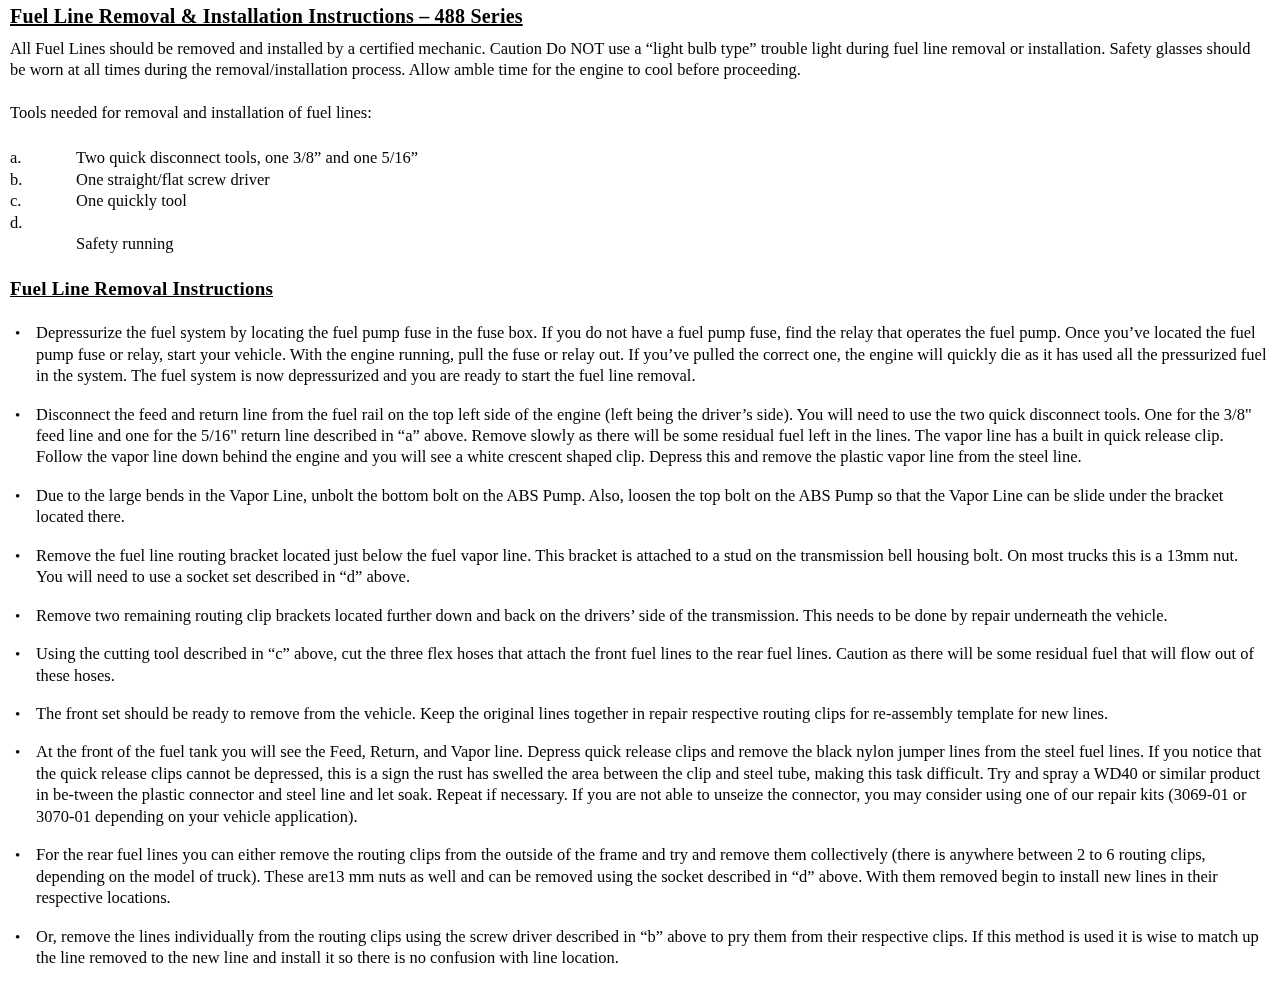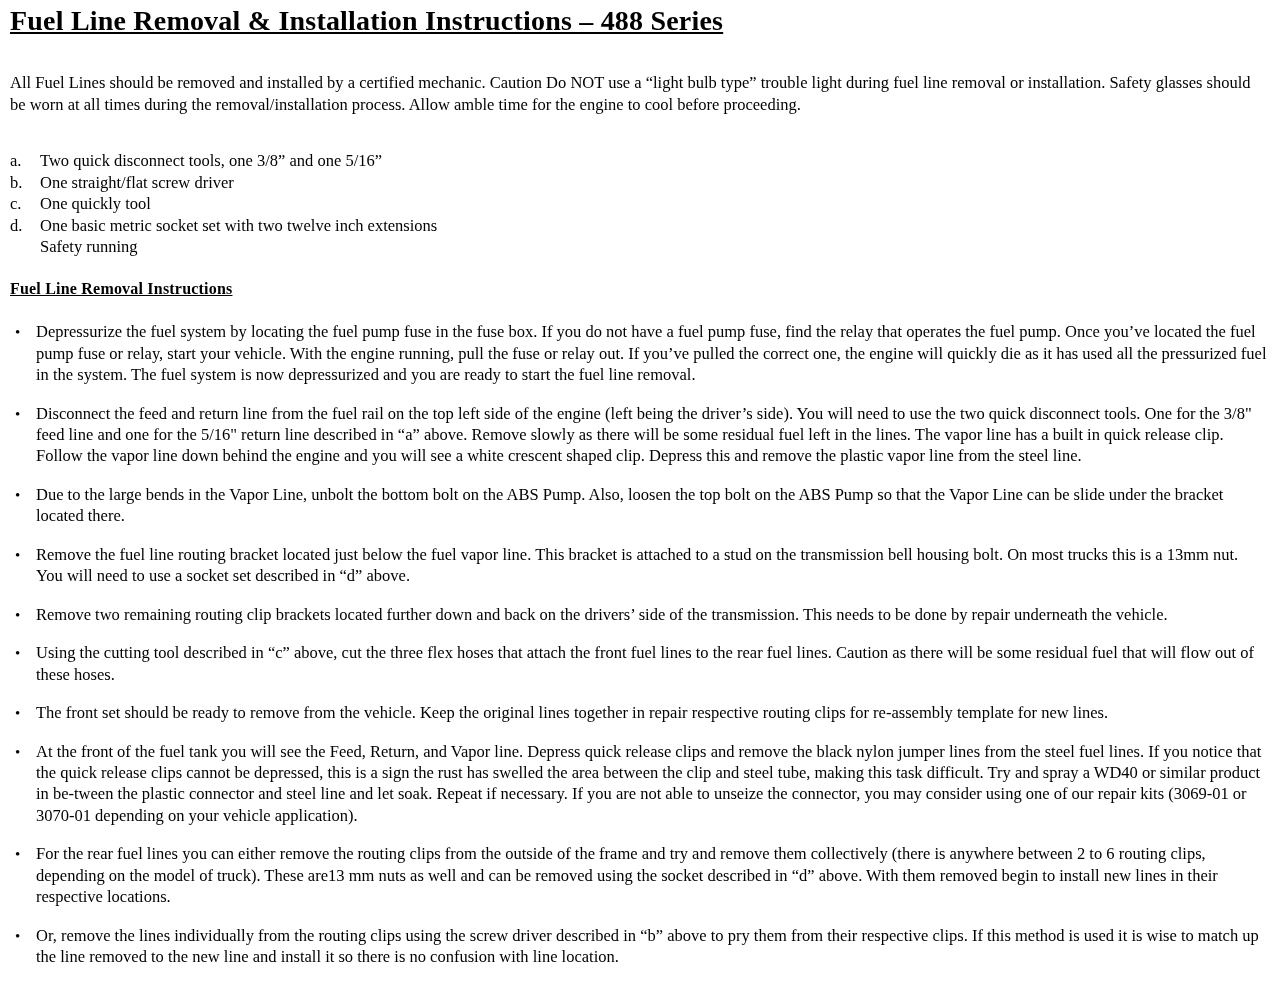--- a/index.html
+++ b/index.html
@@ -10,44 +10,44 @@
     overflow: hidden;
     font-family: "Liberation Serif", serif;
     color: #000000;
     font-size: 16.5px;
     line-height: 1.3;
   }
   .page {
     padding: 3px 13px 0 10px;
   }
   .doc-title {
-    font-size: 28px;
+    font-size: 20px;
     font-weight: bold;
     text-decoration: underline;
-    margin: 0 0 33px 0;
+    margin: 0 0 9px 0;
     letter-spacing: 0.2px;
   }
   .para {
-    margin-bottom: 35px;
+    margin-bottom: 21px;
   }
   .tools-list {
     list-style: none;
     margin: 0 0 22px 0;
   }
   .tool-item {
     display: flex;
     align-items: baseline;
   }
   .tool-marker {
     width: 30px;
     flex: 0 0 30px;
   }
-  .tool-body { flex: 1; }
+  .tool-body { flex: 1; margin-left: 36px; }
   .section-heading {
-    font-size: 16px;
+    font-size: 19px;
     font-weight: bold;
     text-decoration: underline;
     margin: 0 0 21px 0;
     letter-spacing: 0.2px;
   }
   .steps-list {
     list-style: none;
   }
   .step-item {
     display: flex;
@@ -64,38 +64,39 @@
 </style>
 </head>
 <body>
 
 <div class="page">
 
   <h1 class="doc-title">Fuel Line Removal &amp; Installation Instructions – 488 Series</h1>
 
   <p class="para">All Fuel Lines should be removed and installed by a certified mechanic. Caution Do NOT use a “light bulb type” trouble light during fuel line removal or installation. Safety glasses should be worn at all times during the removal/installation process. Allow amble time for the engine to cool before proceeding.</p>
 
+  <p class="para" style="margin-bottom:24px;">Tools needed for removal and installation of fuel lines:</p>
 
   <ol class="tools-list">
     <li class="tool-item">
       <span class="tool-marker">a.</span>
       <span class="tool-body">Two quick disconnect tools, one 3/8” and one 5/16”</span>
     </li>
     <li class="tool-item">
       <span class="tool-marker">b.</span>
       <span class="tool-body">One straight/flat screw driver</span>
     </li>
     <li class="tool-item">
       <span class="tool-marker">c.</span>
       <span class="tool-body">One quickly tool</span>
     </li>
     <li class="tool-item">
       <span class="tool-marker">d.</span>
       <span class="tool-body">
-        <span>One basic metric socket set with two twelve inch extensions</span><br>
+        <br>
         <span>Safety running</span>
       </span>
     </li>
   </ol>
 
   <h2 class="section-heading">Fuel Line Removal Instructions</h2>
 
   <ul class="steps-list">
     <li class="step-item">
       <span class="step-bullet">•</span>

